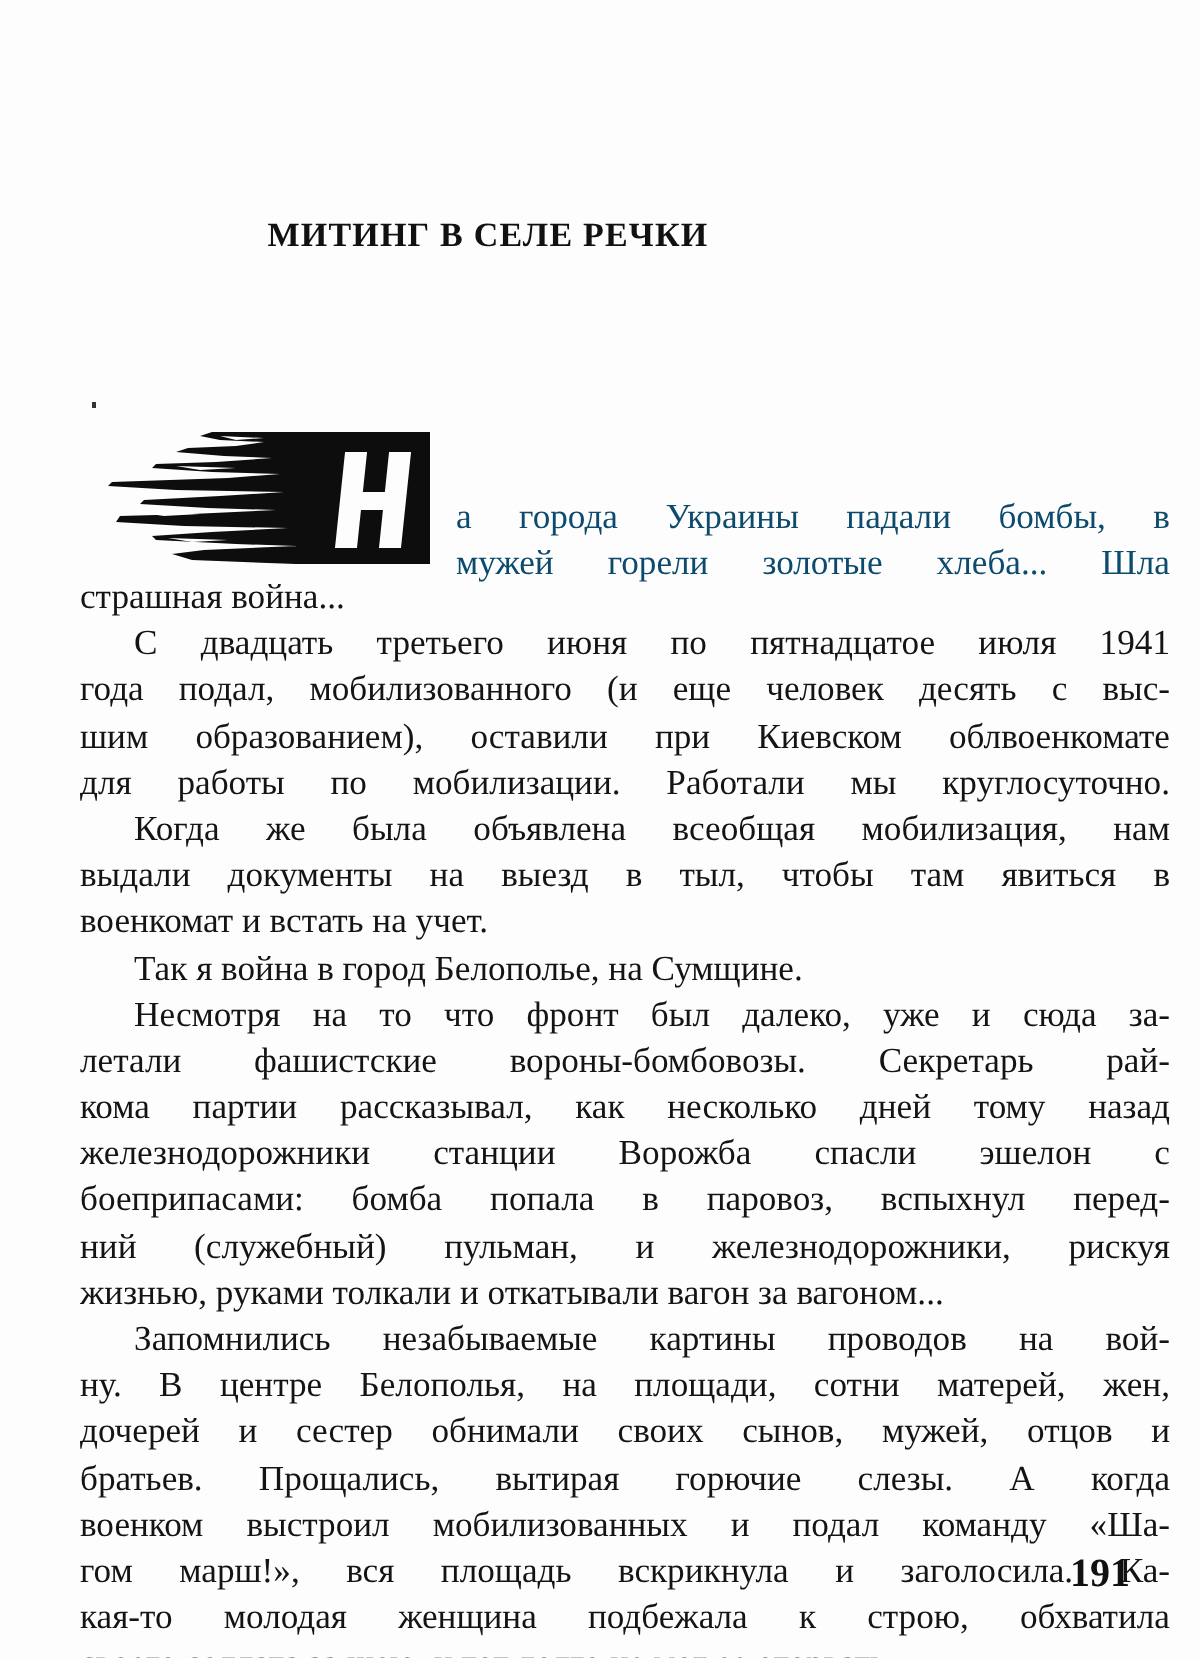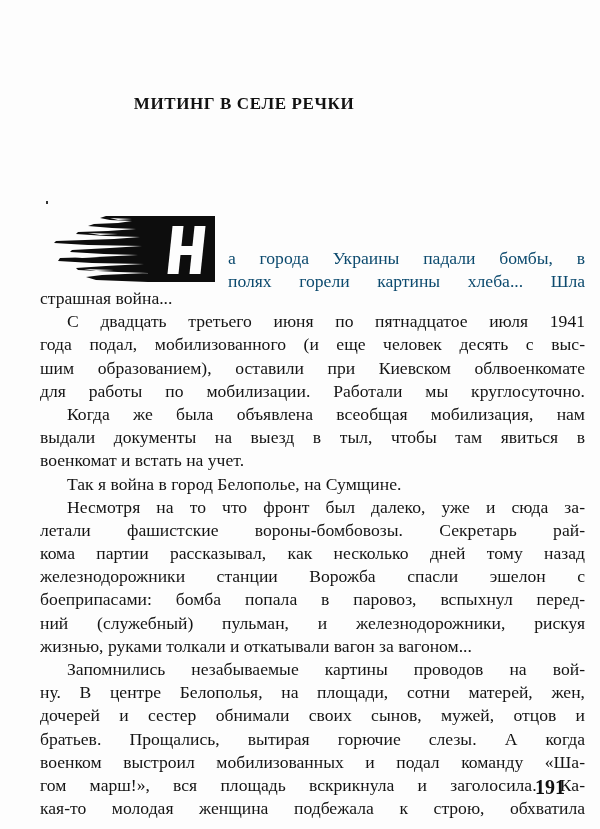--- a/index.html
+++ b/index.html
@@ -16,21 +16,21 @@
       color: #111111;
     }
     .page {
       position: absolute;
       left: 0; top: 0;
       width: 600px; height: 829px;
       background: #fdfdfd;
     }
     .chapter-title {
       position: absolute;
-      top: 94px;
+      top: 108px;
       left: 0;
       width: 488px;
       text-align: center;
       font-family: "Liberation Serif", serif;
       font-weight: bold;
       font-size: 17px;
       letter-spacing: 0.6px;
     }
     .dropcap {
       position: absolute;
@@ -108,21 +108,21 @@
       <g fill="#fdfdfd" transform="translate(0,0) skewX(-6)">
         <rect x="126" y="14" width="11" height="48"></rect>
         <rect x="148" y="14" width="11" height="48"></rect>
         <rect x="130" y="34" width="26" height="9"></rect>
       </g>
     </svg>
   </div>
 
   <div class="first-lines">
     <span class="line">а города Украины падали бомбы, в</span>
-    <span class="line">полях горели картины хлеба... Шла</span>
+    <span class="line">мужей горели золотые хлеба... Шла</span>
   </div>
 
   <div class="body-text" style="top:287px;">
 
     <span class="line last">страшная война...</span>
 
     <span class="line indent">С двадцать третьего июня по пятнадцатое  июля 1941</span>
     <span class="line">года подал, мобилизованного  (и  еще  человек десять с выс-</span>
     <span class="line">шим образованием), оставили при Киевском облвоенкомате</span>
     <span class="line">для работы по мобилизации. Работали мы круглосуточно.</span>

